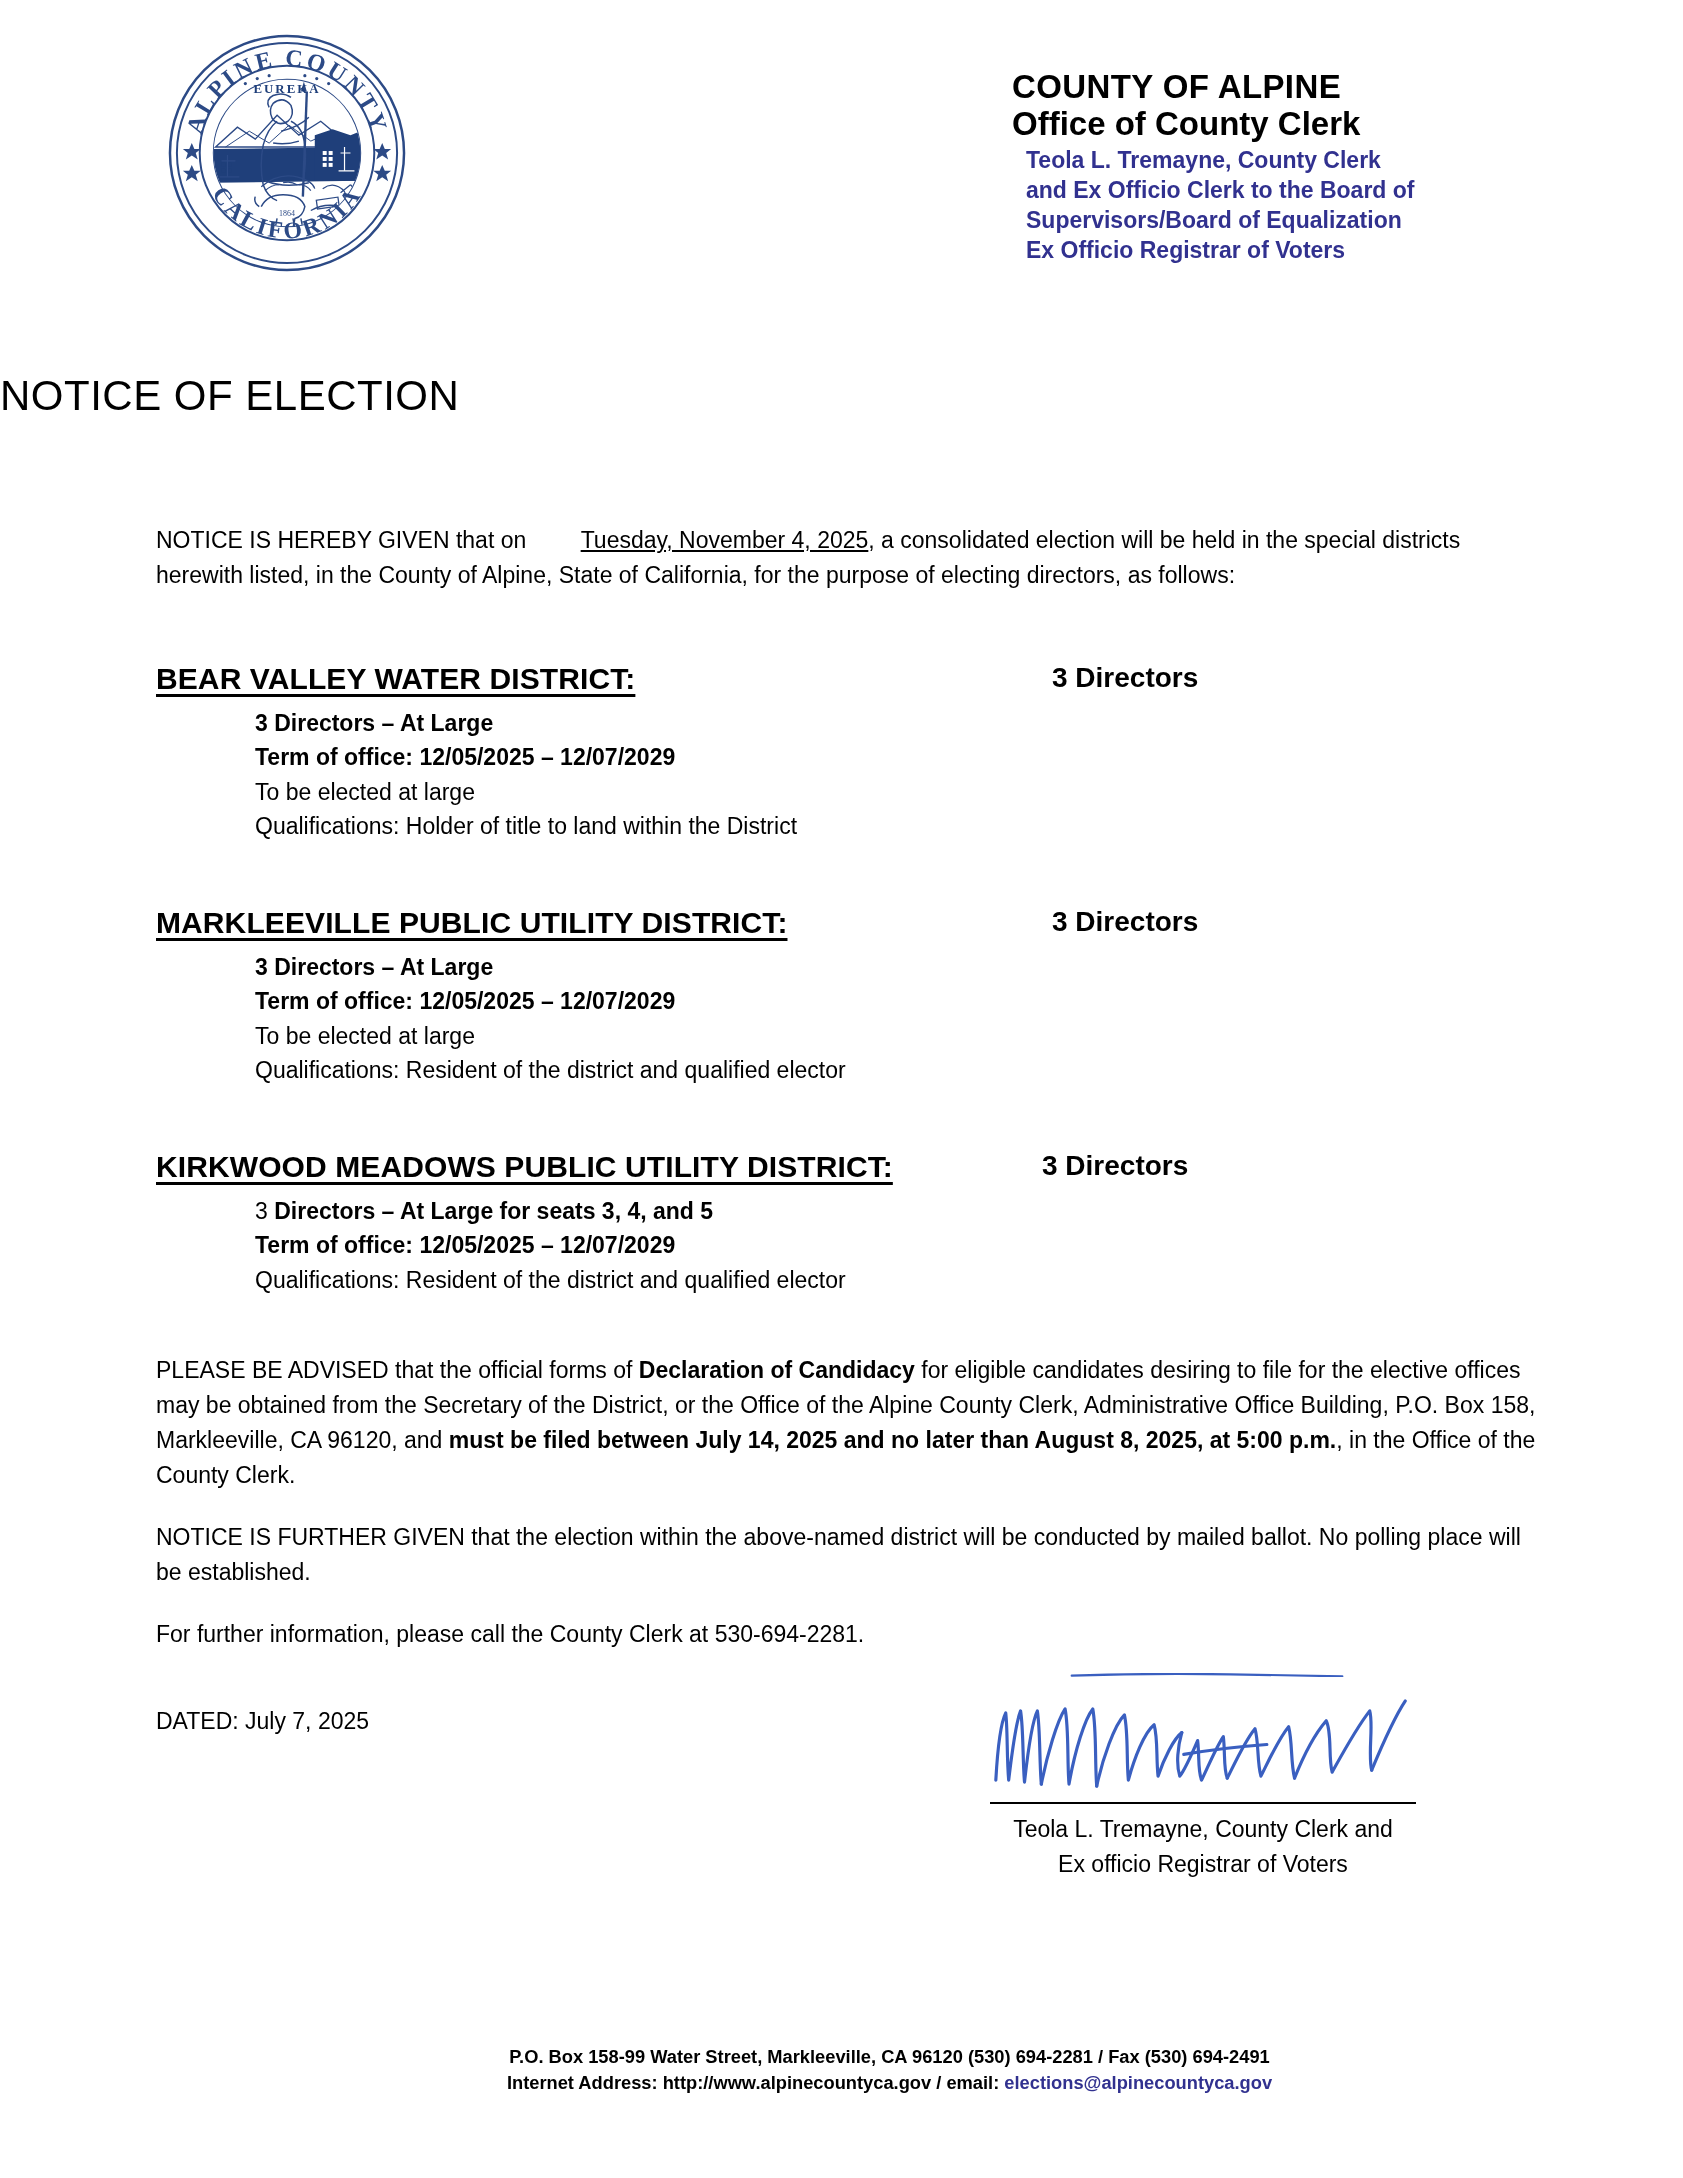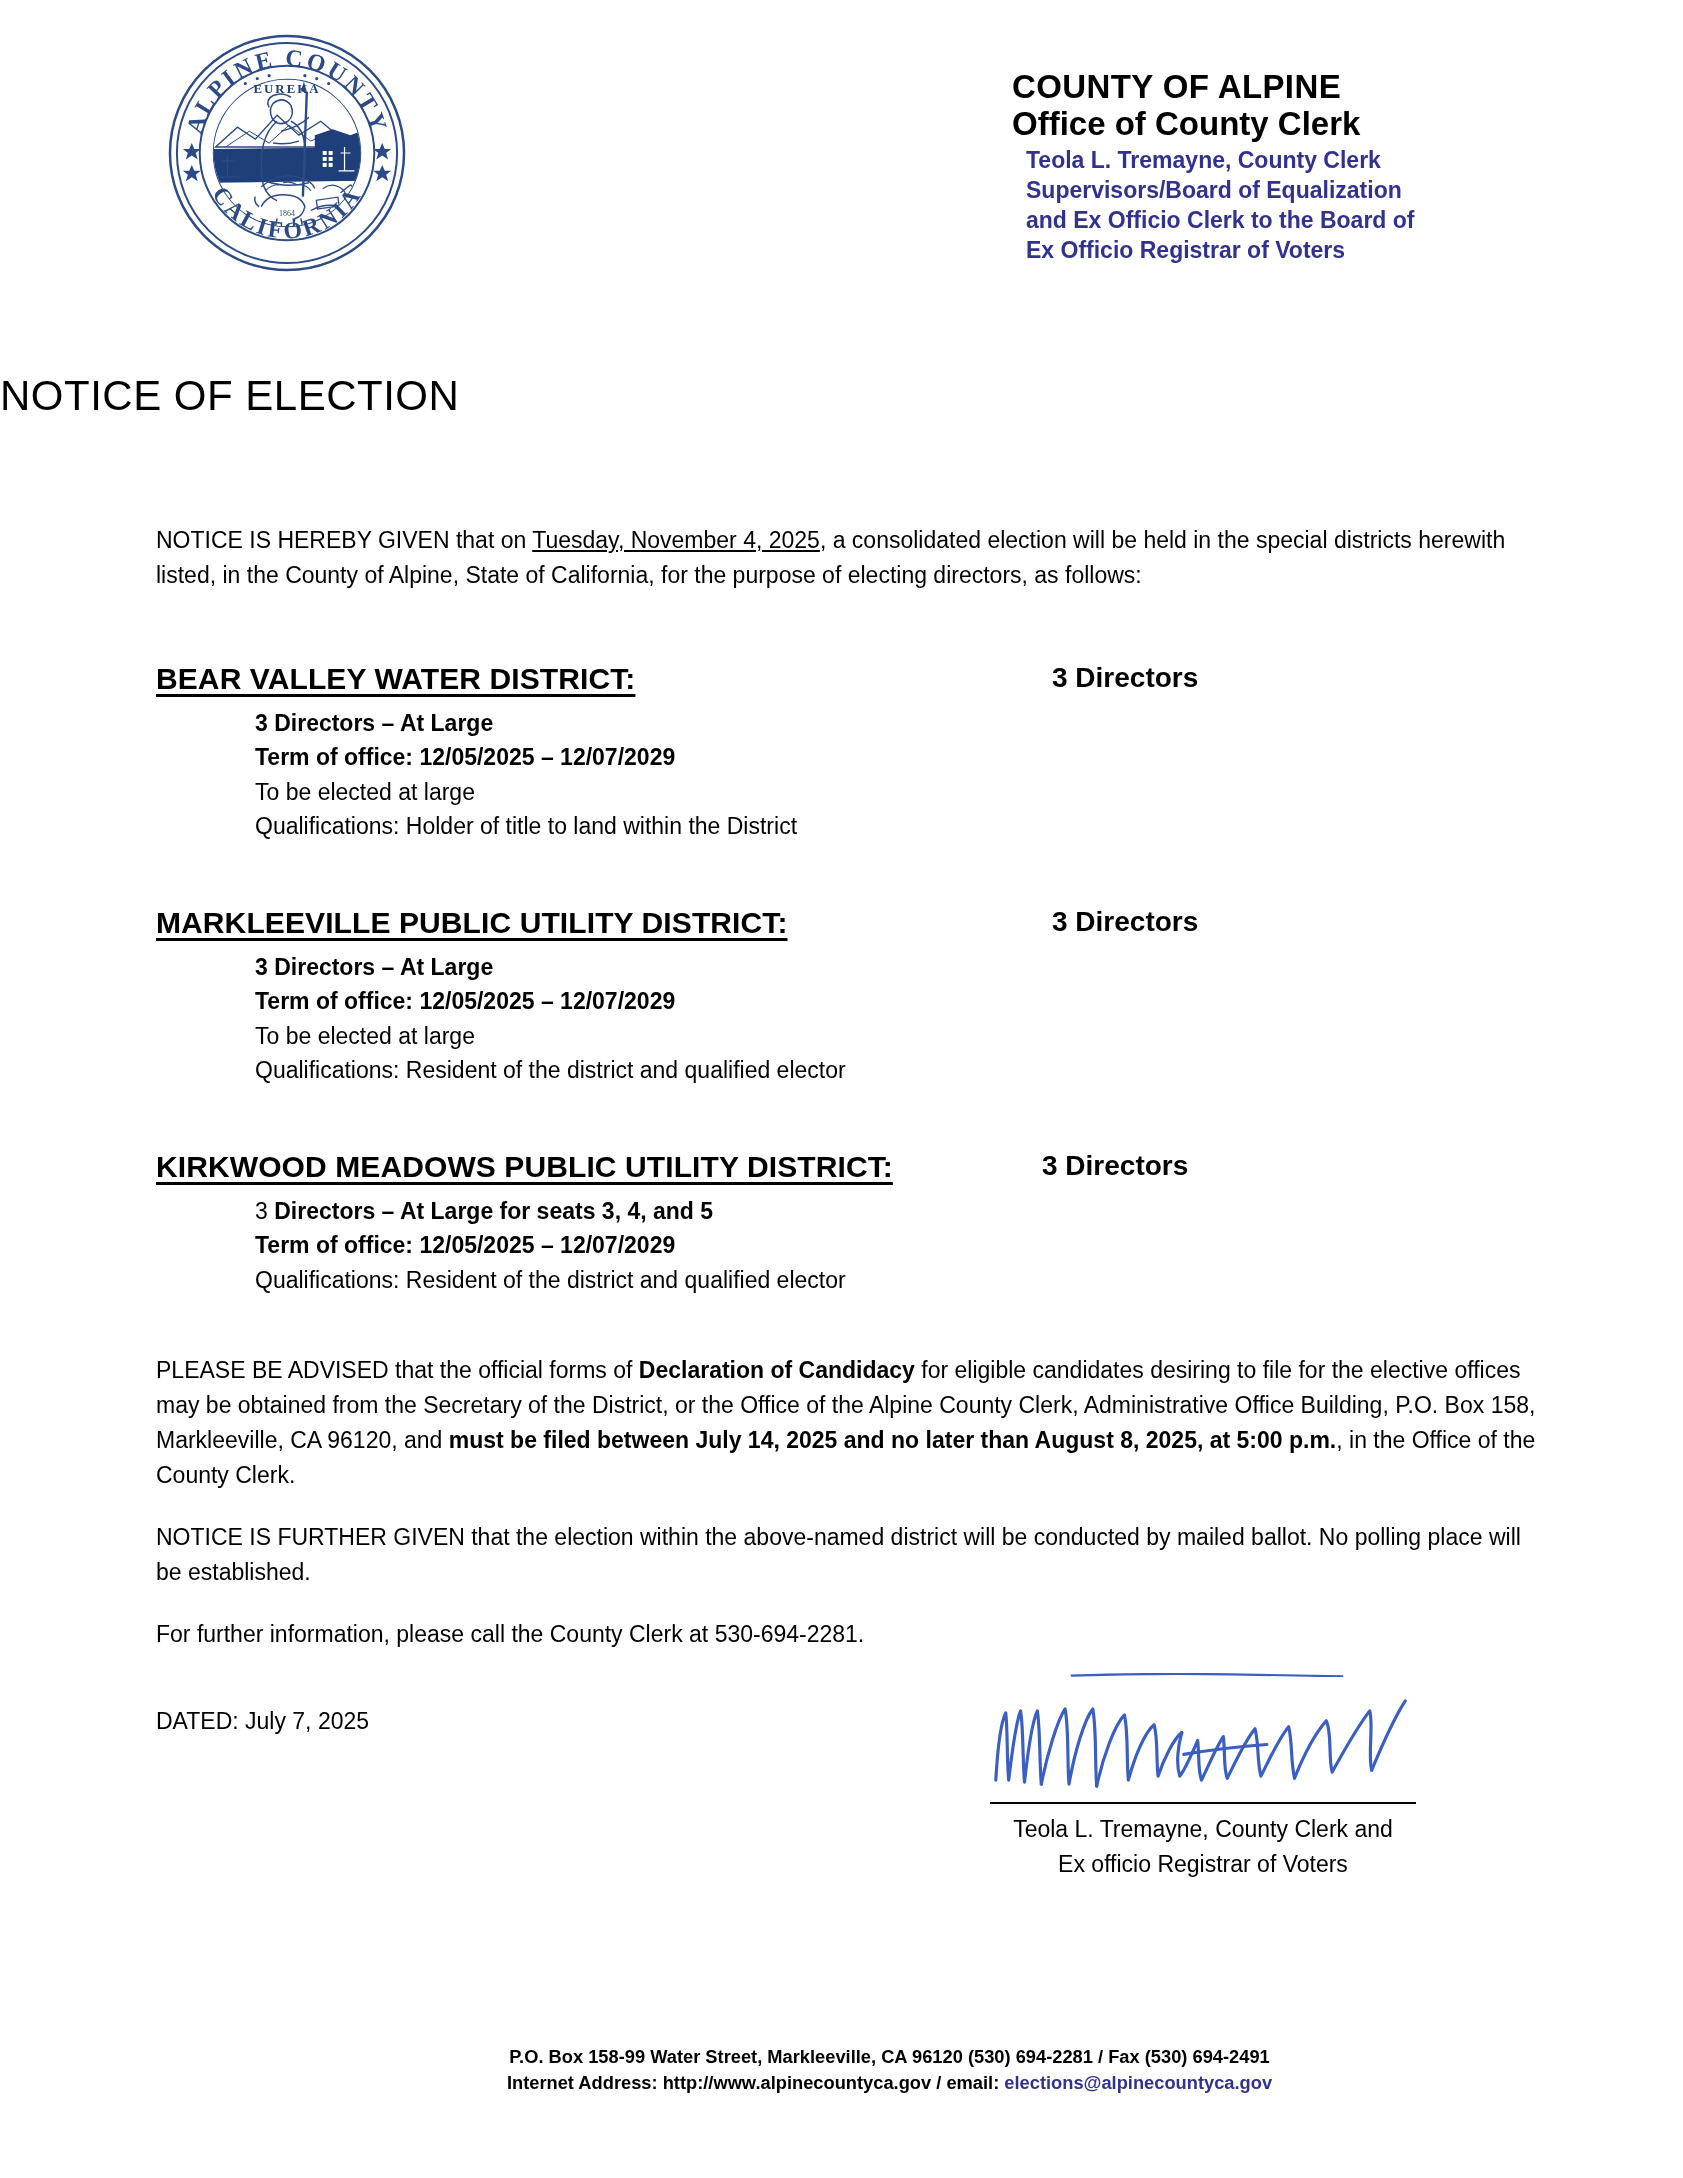--- a/index.html
+++ b/index.html
@@ -103,21 +103,21 @@
     font-size: 23px;
     line-height: 1.52;
   }
 
   p.para {
     margin: 0 0 27px 0;
     text-align: left;
   }
   p.para.tight { margin-bottom: 0; }
 
-  .u { text-decoration: underline; }
+  .u { text-decoration: underline; margin-left: 48px; }
   .b { font-weight: bold; }
 
   
   .district {
     margin: 0 0 10px 0;
   }
   .district-head-row {
     position: relative;
     height: 44px;
   }
@@ -324,22 +324,22 @@
           <circle cx="152" cy="47" r="1.6"></circle>
             <circle cx="164" cy="52" r="1.6"></circle>
         </g>
       </svg>
     </div>
 
     <div class="header-text">
       <div class="hdr-line1">COUNTY OF ALPINE</div>
       <div class="hdr-line2">Office of County Clerk</div>
       <div class="hdr-sub">Teola L. Tremayne, County Clerk</div>
+      <div class="hdr-sub" style="margin-top:0">and Ex Officio Clerk to the Board of</div>
       <div class="hdr-sub" style="margin-top:0">Supervisors/Board of Equalization</div>
-      <div class="hdr-sub" style="margin-top:0">and Ex Officio Clerk to the Board of</div>
       <div class="hdr-sub" style="margin-top:0">Ex Officio Registrar of Voters</div>
     </div>
   </div>
 
   <div class="doc-title">
     <div class="title-main">NOTICE OF ELECTION</div>
   </div>
 
   <div class="body-area">
 

